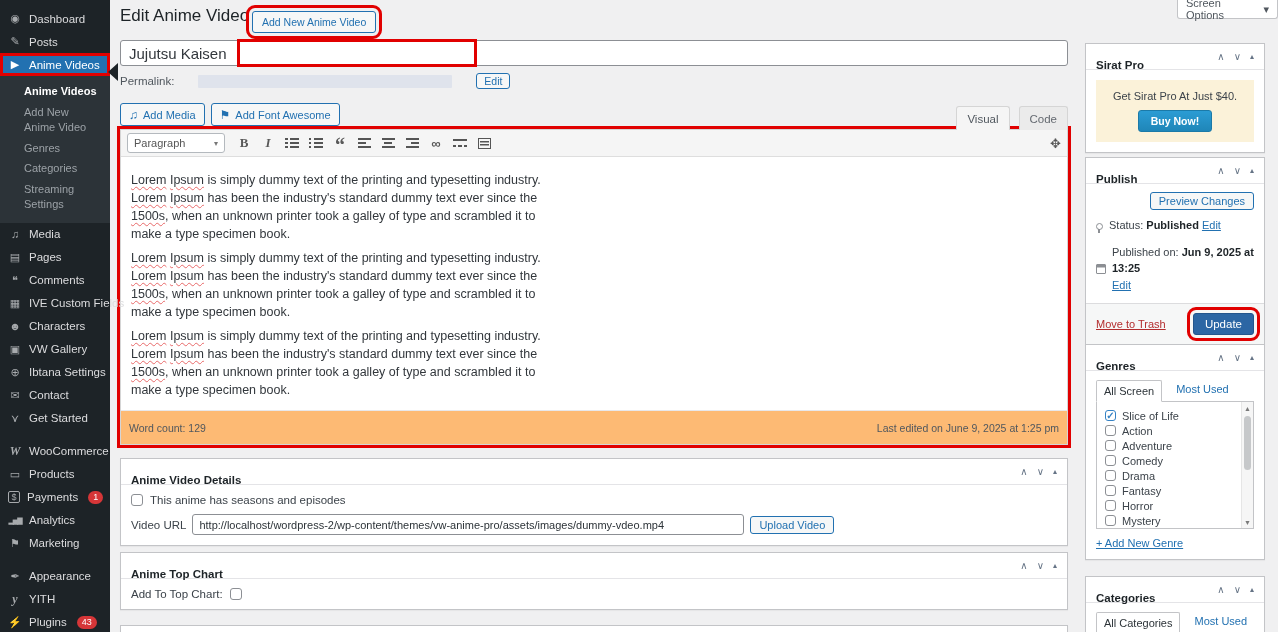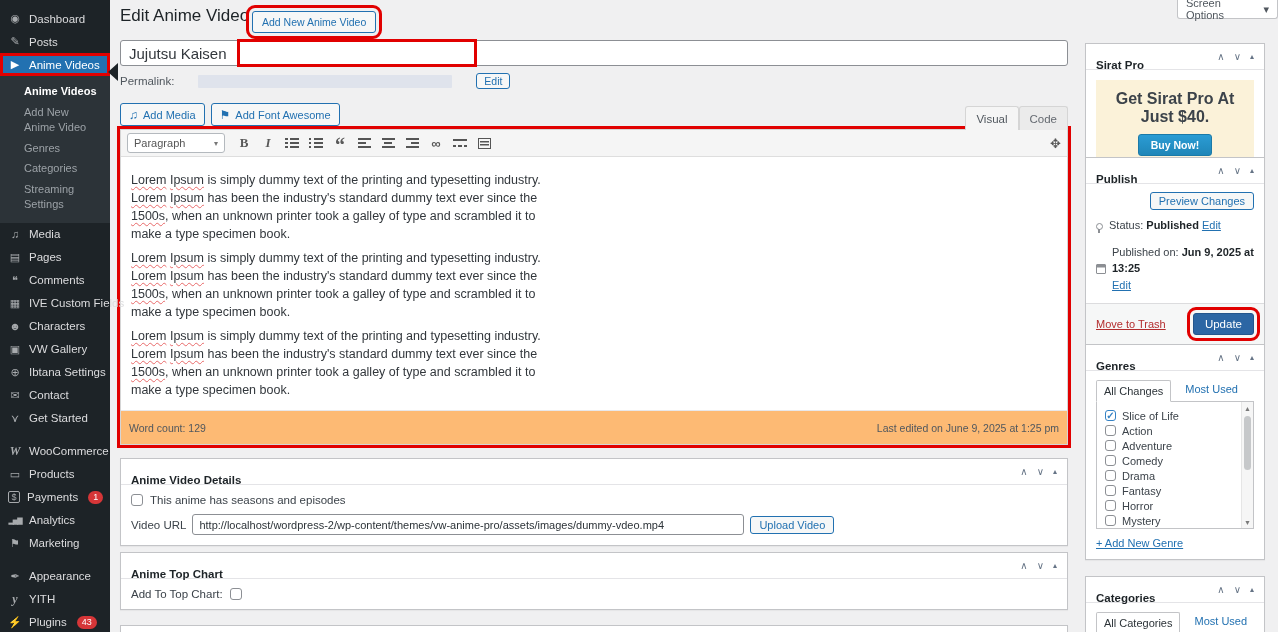--- a/index.html
+++ b/index.html
@@ -35,21 +35,21 @@
   #add-new-btn{position:absolute;left:132px;top:11px;height:22px;padding:0 9px;font-size:10.5px;color:var(--accent-blue);background:#f6f7f7;border:1px solid var(--accent-blue);border-radius:3px;display:flex;align-items:center;cursor:pointer;outline:3px solid var(--highlight-red);outline-offset:3px;}
   #post-title-input{position:absolute;left:0;top:40px;width:948px;height:26px;border:1px solid #8c8f94;border-radius:3px;padding:0 8px;font-size:15px;color:#32373c;background:#fff;}
   .permalink-row{position:absolute;left:0;top:73px;display:flex;align-items:center;gap:24px;font-size:11.5px;color:#50575e;}
   .redacted{display:inline-block;width:254px;height:13px;background:#dfe3ec;border-radius:1px;}
   .btn-outline{color:var(--accent-blue);border:1px solid var(--accent-blue);background:#f6f7f7;border-radius:3px;font-size:11px;padding:2px 8px;display:inline-flex;align-items:center;gap:5px;cursor:pointer;white-space:nowrap;}
   .btn-sm{font-size:10.5px;padding:1px 7px;}
   .media-row{position:absolute;left:0;top:103px;display:flex;gap:6px;}
   .media-row .btn-outline{height:23px;}
   .micon{color:var(--accent-blue);font-size:12px;line-height:1;}
 
-  .wp-switch{position:absolute;top:106px;right:0;display:flex;gap:0;z-index:2;}
+  .wp-switch{position:absolute;top:106px;right:0;display:flex;gap:9px;z-index:2;}
   .switch-tab{height:24px;padding:0 10px;font-size:11.5px;color:#646970;display:flex;align-items:center;border:1px solid #d5d5d5;border-bottom:none;background:#ebebeb;border-radius:3px 3px 0 0;cursor:pointer;}
   .switch-tab.active{background:#f5f5f5;color:#50575e;}
 
   #editor{position:absolute;left:0;top:129px;width:948px;height:316px;background:#fff;border:1px solid #d5d5d5;display:flex;flex-direction:column;outline:3px solid var(--highlight-red);}
   .mce-toolbar{height:27px;background:#f5f5f5;border-bottom:1px solid #dedede;display:flex;align-items:center;padding:0 6px;gap:2px;flex:none;}
   .fmt-select{width:98px;height:20px;background:#fff;border:1px solid #b4b9be;border-radius:3px;display:inline-flex;align-items:center;justify-content:space-between;padding:4px 6px;font-size:11px;color:#555;margin-right:6px;cursor:pointer;}
   .fmt-select .car{font-size:8px;color:#777;}
   .tbtn{width:22px;height:20px;display:inline-flex;align-items:center;justify-content:center;color:#595959;border-radius:2px;cursor:pointer;}
   .tbtn i{font-style:normal;display:inline-block;}
   .tbi-bold i{font-weight:800;font-family:"Liberation Serif",serif;font-size:13px;}
@@ -87,21 +87,21 @@
   .cb{width:12px;height:12px;flex:none;border:1px solid #8c8f94;border-radius:3px;background:#fff;display:inline-flex;align-items:center;justify-content:center;cursor:pointer;}
   .cb .chk{display:none;font-size:10px;font-weight:bold;color:#3582c4;font-style:normal;line-height:1;}
   .cb.checked{border-color:#3582c4;}
   .cb.checked .chk{display:block;}
 
   
   #side{position:absolute;left:1085px;top:0;width:180px;height:632px;}
   #screen-options{position:absolute;left:1177px;top:0;height:19px;padding:0 8px;background:#fff;border:1px solid #c3c4c7;border-top:none;border-radius:0 0 3px 3px;display:flex;align-items:center;gap:5px;font-size:11px;color:#50575e;cursor:pointer;z-index:4;}
   #sirat-box{position:absolute;left:0;top:43px;width:180px;}
   .promo{margin:10px;background:var(--promo-bg);text-align:center;padding:10px 6px;}
-  .promo .ptxt{font-size:16px;font-weight:bold;color:#3c434a;}
+  .promo .ptxt{font-size:11px;font-weight:normal;color:#3c434a;}
   .buy-btn{margin-top:8px;background:linear-gradient(var(--buy-blue),#1f86b8);border:1px solid #1b7aa8;color:#fff;font-weight:bold;font-size:10.5px;padding:4px 12px;border-radius:3px;cursor:pointer;display:inline-block;}
   #publish-box{position:absolute;left:0;top:157px;width:180px;}
   .preview-row{text-align:right;padding:8px 10px 2px;}
   .pub-row{display:flex;align-items:center;gap:6px;padding:5px 10px;font-size:11px;color:#3c434a;line-height:1.5;}
   .pub-row b{color:#1d2327;}
   .edit-link{color:var(--accent-blue);text-decoration:underline;cursor:pointer;}
   .pin-i{width:7px;height:7px;border:1.5px solid #8c8f94;border-radius:50%;position:relative;margin-top:3px;flex:none;}
   .pin-i::after{content:"";position:absolute;left:1px;top:5px;width:1.5px;height:4px;background:#8c8f94;}
   .eye-i{width:12px;height:8px;border:1.5px solid #8c8f94;border-radius:50%;margin-top:3px;flex:none;display:flex;align-items:center;justify-content:center;}
   .eye-i::after{content:"";width:3px;height:3px;border-radius:50%;background:#8c8f94;}
@@ -477,21 +477,21 @@
   <div id="genres-box" class="pbox">
     <div class="pbox-h">
       <span class="t">Genres</span>
       <span class="hicons">
         <span>∧</span>
         <span>∨</span>
         <span class="tg">▴</span>
       </span>
     </div>
     <div class="cat-tabs">
-      <span class="cat-tab active">All Changes</span>
+      <span class="cat-tab active">All Screen</span>
       <span class="cat-tab link">Most Used</span>
     </div>
     <div class="cat-panel">
       <span>
         
       
           <div class="g-item">
             <span class="cb checked">
               <i class="chk">✓</i>
             </span>

